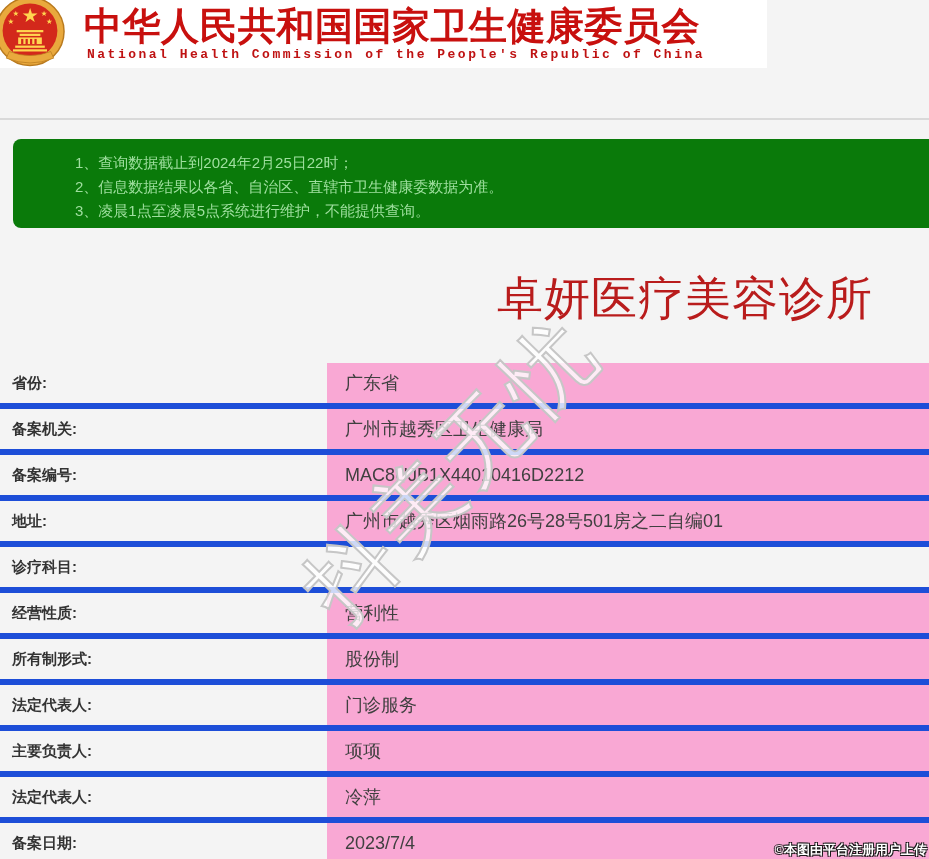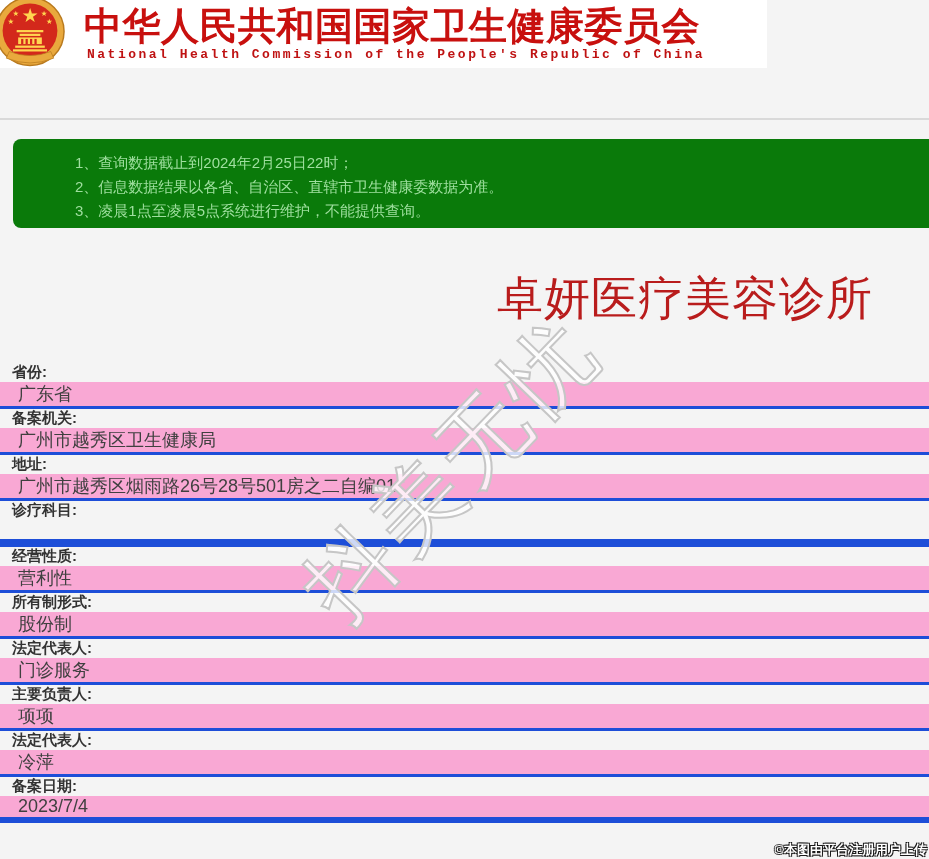--- a/index.html
+++ b/index.html
@@ -17,21 +17,21 @@
 
   
   .notice { position:absolute; left:13px; top:139px; width:924px; height:89px; background:#0a7a0a; border-radius:8px; padding:12px 0 0 62px; }
   .notice div { font-size:15px; line-height:24px; color:#9fdf9f; white-space:nowrap; }
 
   
   .facility-title { position:absolute; left:497px; top:268px; font-size:46px; font-weight:500; color:#b91c1c; white-space:nowrap; letter-spacing:1px; }
 
   
   .table { position:absolute; left:0; top:363px; width:929px; }
-  .row { display:flex; height:46px; border-bottom:8px solid #1d4ed8;flex-direction:column; }
+  .row { display:flex; height:46px; border-bottom:6px solid #1d4ed8; }
   .row .label { width:327px; display:flex; align-items:center; padding-left:12px; font-size:15px; font-weight:bold; color:#333333; }
   .row .value { flex:1; background:#f9a8d4; display:flex; align-items:center; padding-left:18px; font-size:18px; color:#404040; white-space:nowrap; }
 
   
   .watermark { position:absolute; left:452px; top:470px; transform:translate(-50%,-50%) rotate(-46deg); font-size:88px; letter-spacing:6px; white-space:nowrap; color:rgba(255,255,255,0.78); -webkit-text-stroke:2px #c6c6c6; z-index:5; pointer-events:none; }
 
   
   .credit { position:absolute; right:2px; bottom:0px; font-size:13px; font-weight:bold; color:#ffffff; z-index:6; white-space:nowrap;
             text-shadow:-1px -1px 0 #1a1a1a, 1px -1px 0 #1a1a1a, -1px 1px 0 #1a1a1a, 1px 1px 0 #1a1a1a;font-family:Liberation Serif, serif; }
 </style>
@@ -79,20 +79,24 @@
     <div class="row">
       <div class="label">省份:</div>
       <div class="value">广东省</div>
     </div>
 
     <div class="row">
       <div class="label">备案机关:</div>
       <div class="value">广州市越秀区卫生健康局</div>
     </div>
 
+    <div class="row">
+      <div class="label">备案编号:</div>
+      <div class="value">MAC8UJB1X44010416D2212</div>
+    </div>
 
     <div class="row">
       <div class="label">地址:</div>
       <div class="value">广州市越秀区烟雨路26号28号501房之二自编01</div>
     </div>
 
     <div class="row">
       <div class="label">诊疗科目:</div>
     </div>
 

